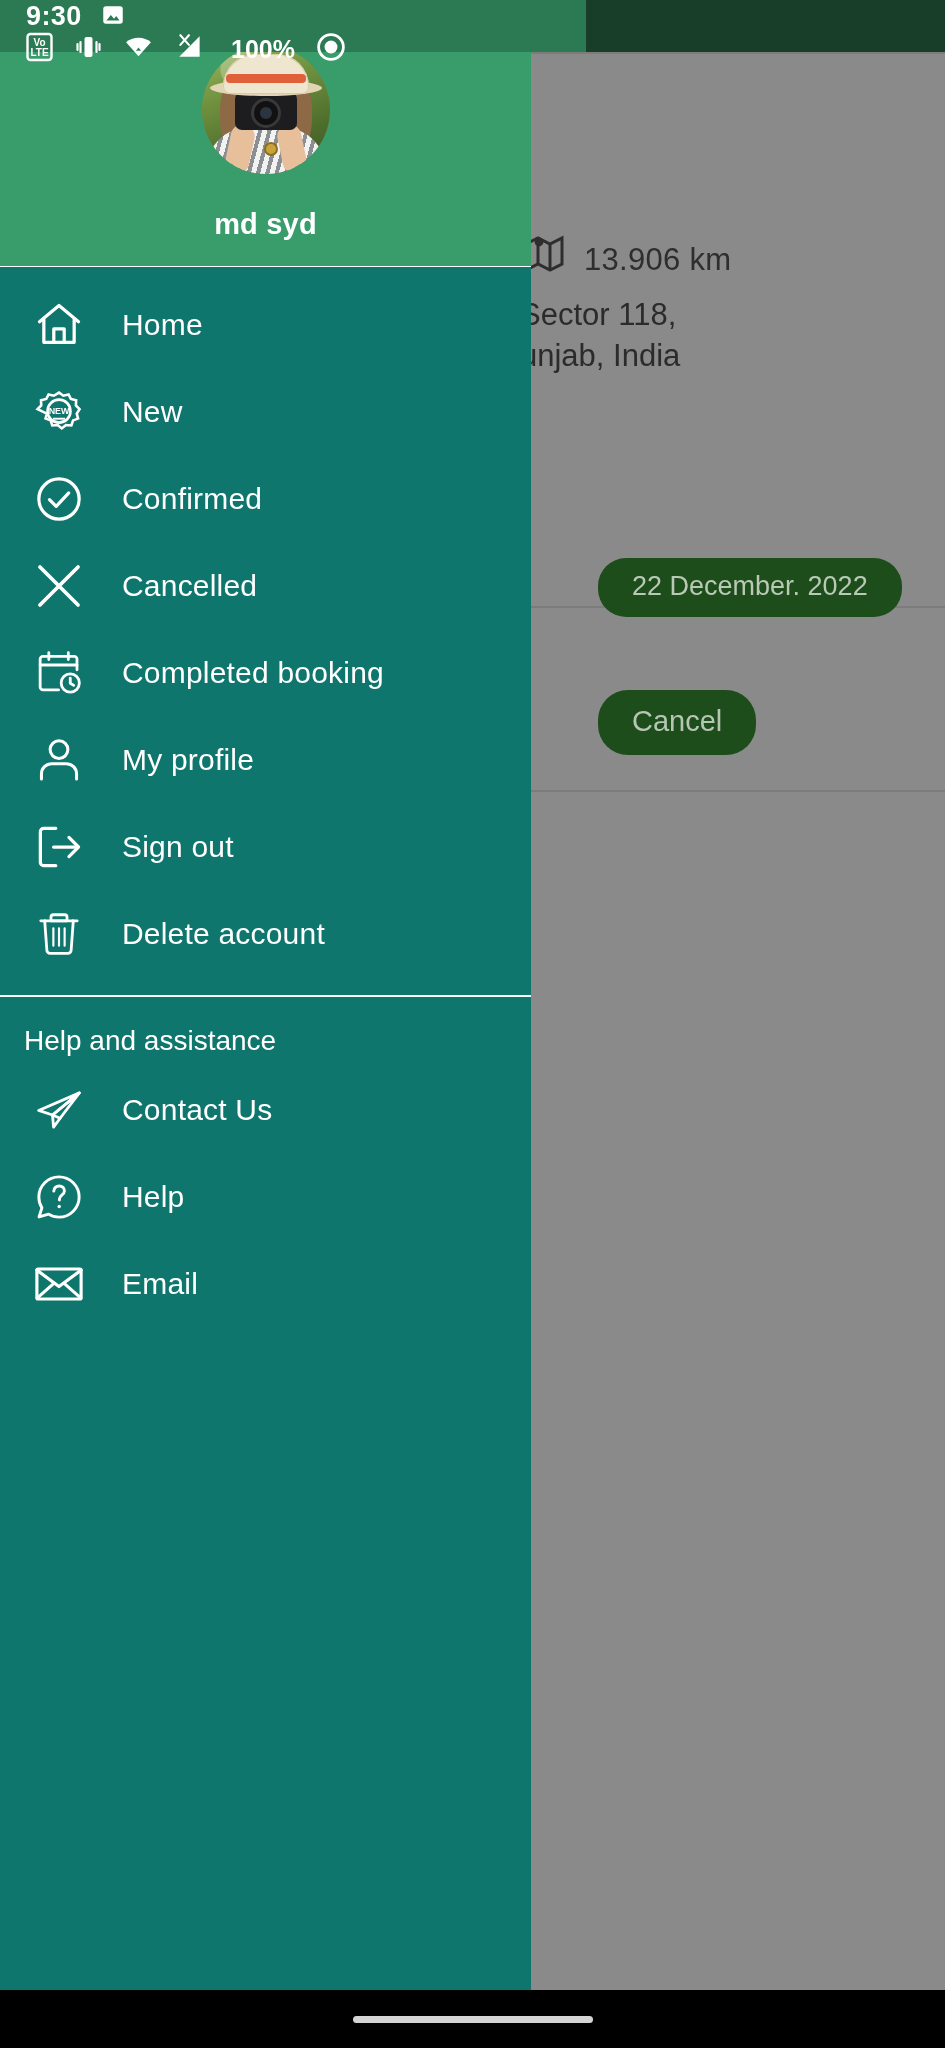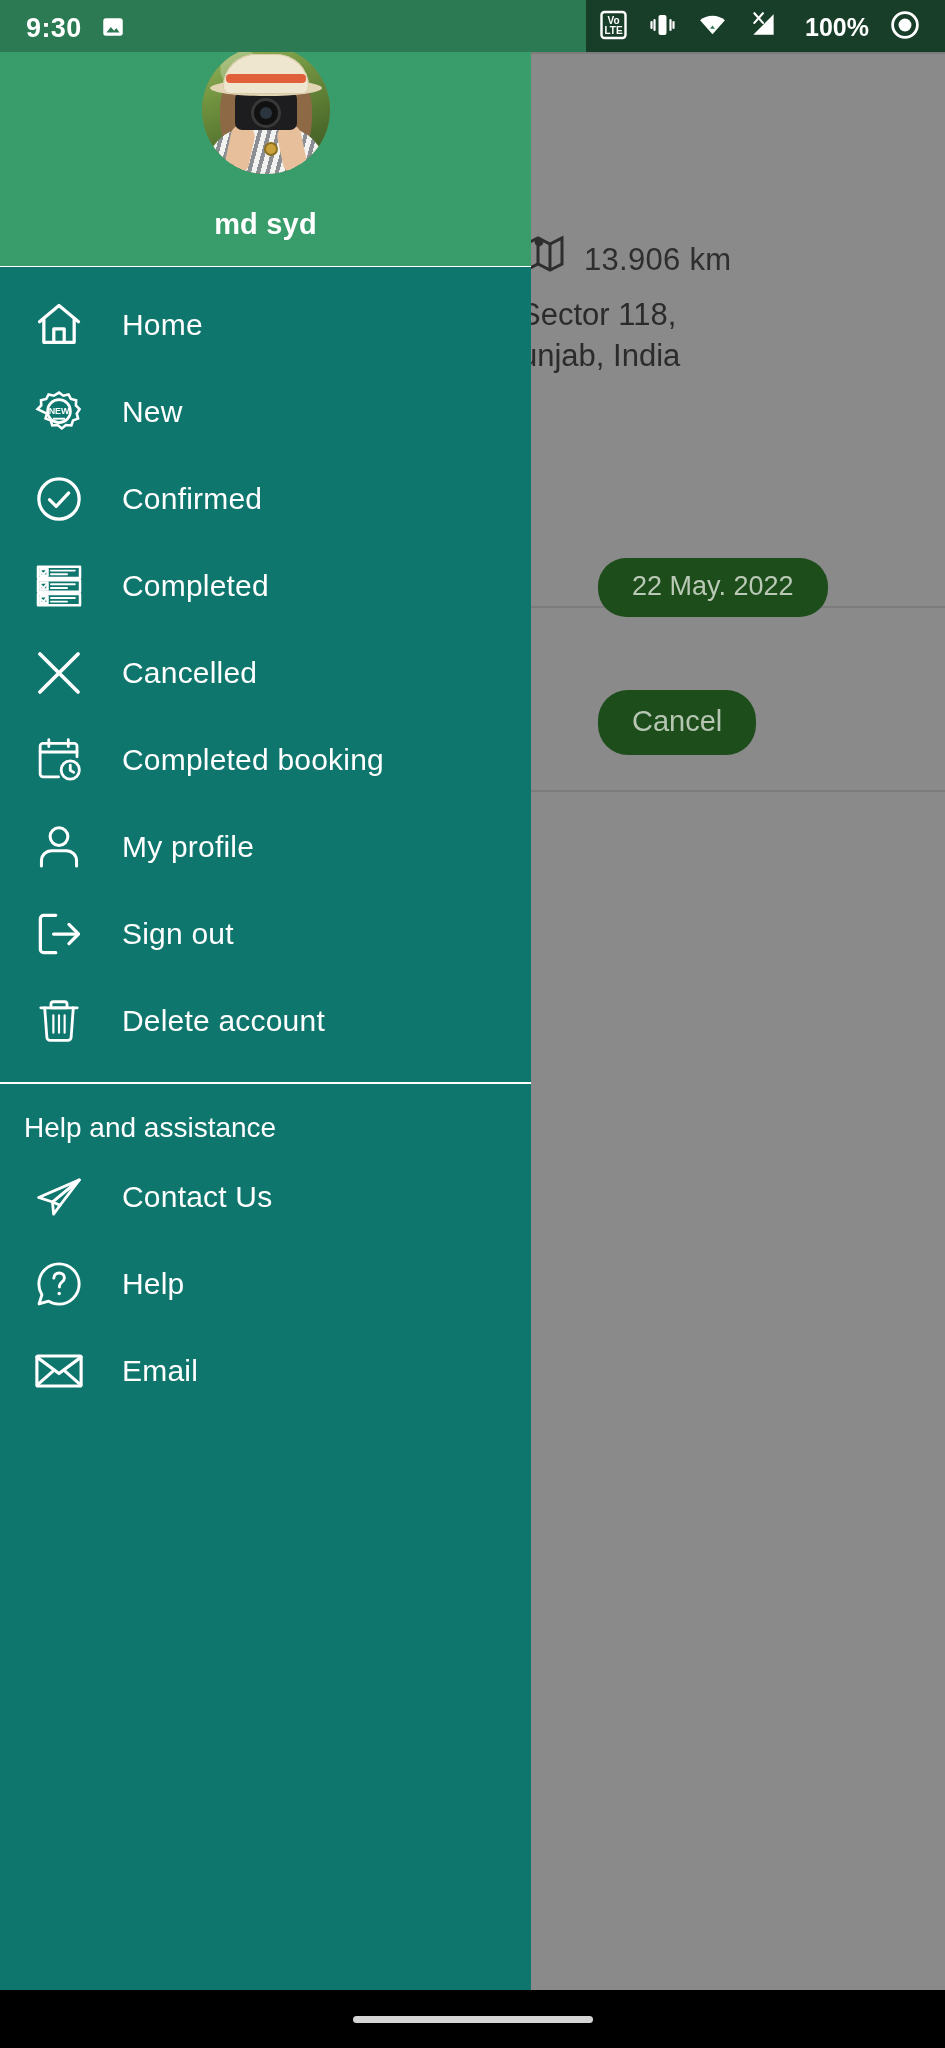--- a/index.html
+++ b/index.html
@@ -62,25 +62,26 @@
     background: #1e4d1c;
     border-radius: 30px;
     font-size: 29px; color: #b6c6b3;
     white-space: nowrap;
   }
 
   
   #status-bar {
     position: absolute; left:0; top:0;
     width: 945px; height: 52px;
-    display: flex; align-items: flex-end;
-    padding: 8px 26px;
+    display: flex; align-items: flex-start;
+    padding: 1px 26px;
     color: #ffffff;
     z-index: 40;
     background: linear-gradient(to right, #2b7a54 0%, #2b7a54 62%, #183d28 62%, #183d28 100%);
+    flex-direction: column;
   }
   #status-bar .sb-left { display:flex; align-items:center; gap:18px; }
   #sb-time { font-size: 27px; font-weight: 700; letter-spacing: .4px; }
   #status-bar .sb-spacer { flex: 1; }
   #status-bar .sb-right { display:flex; align-items:center; gap:22px; }
   #sb-battery { font-size: 25px; font-weight: 700; margin-left: 4px; }
   .sb-ic { display:block; }
 
   
   #drawer {
@@ -247,21 +248,21 @@
           <path d="M3 7l6-3 6 3 6-3v13l-6 3-6-3-6 3V7z"></path>
           <path d="M9 4v13M15 7v13"></path>
           <circle cx="9.5" cy="6" r="2.2" fill="#2e2e2e" stroke="none"></circle>
         </svg>
       </span>
       <span class="dist-text">13.906 km</span>
     </div>
 
     <div id="bg-address">Sector 118,<br>unjab, India</div>
 
-    <div id="bg-date-pill">22 May. 2022</div>
+    <div id="bg-date-pill">22 December. 2022</div>
     <div id="bg-cancel-btn">Cancel</div>
   </div>
 
   <div id="status-bar">
     <div class="sb-left">
       <span id="sb-time">9:30</span>
       <span class="sb-ic">
         <svg width="26" height="26" viewBox="0 0 24 24">
           <rect x="3" y="4" width="18" height="16" rx="2.5" fill="#fff"></rect>
           <path d="M6 17l4-5 3 3.5 2-2.5 3 4z" fill="#2b7a54"></path>
@@ -356,35 +357,20 @@
         <span class="ic-box">
           <svg width="52" height="52" viewBox="0 0 24 24" fill="none" stroke="#fff" stroke-width="1.5" stroke-linecap="round" stroke-linejoin="round">
             <circle cx="12" cy="12" r="9.3"></circle>
             <path d="M7.6 12.3l3.1 3.1 5.8-6.2"></path>
           </svg>
         </span>
         <span class="mi-label">Confirmed</span>
       </div>
 
 
-      <div class="menu-item">
-        <span class="ic-box">
-          <svg width="52" height="52" viewBox="0 0 24 24" fill="none" stroke="#fff" stroke-width="1.15" stroke-linecap="round" stroke-linejoin="round">
-            <rect x="2.3" y="3.1" width="19.4" height="5.2"></rect>
-            <rect x="2.3" y="9.4" width="19.4" height="5.2"></rect>
-            <rect x="2.3" y="15.7" width="19.4" height="5.2"></rect>
-            <rect x="3.4" y="4.1" width="3.3" height="3.2"></rect>
-            <rect x="3.4" y="10.4" width="3.3" height="3.2"></rect>
-            <rect x="3.4" y="16.7" width="3.3" height="3.2"></rect>
-            <path d="M4 5.7l.9.9 1.3-1.7M4 12l.9.9 1.3-1.7M4 18.3l.9.9 1.3-1.7" stroke-width="0.9"></path>
-            <path d="M8.3 4.9h11M8.3 6.6h7.4M8.3 11.2h11M8.3 12.9h7.4M8.3 17.5h11M8.3 19.2h7.4" stroke-width="0.9"></path>
-          </svg>
-        </span>
-        <span class="mi-label">Completed</span>
-      </div>
 
       <div class="menu-item">
         <span class="ic-box">
           <svg width="52" height="52" viewBox="0 0 24 24" fill="none" stroke="#fff" stroke-width="1.7" stroke-linecap="round">
             <path d="M3.2 3.2L20.8 20.8M20.8 3.2L3.2 20.8"></path>
           </svg>
         </span>
         <span class="mi-label">Cancelled</span>
       </div>
 

